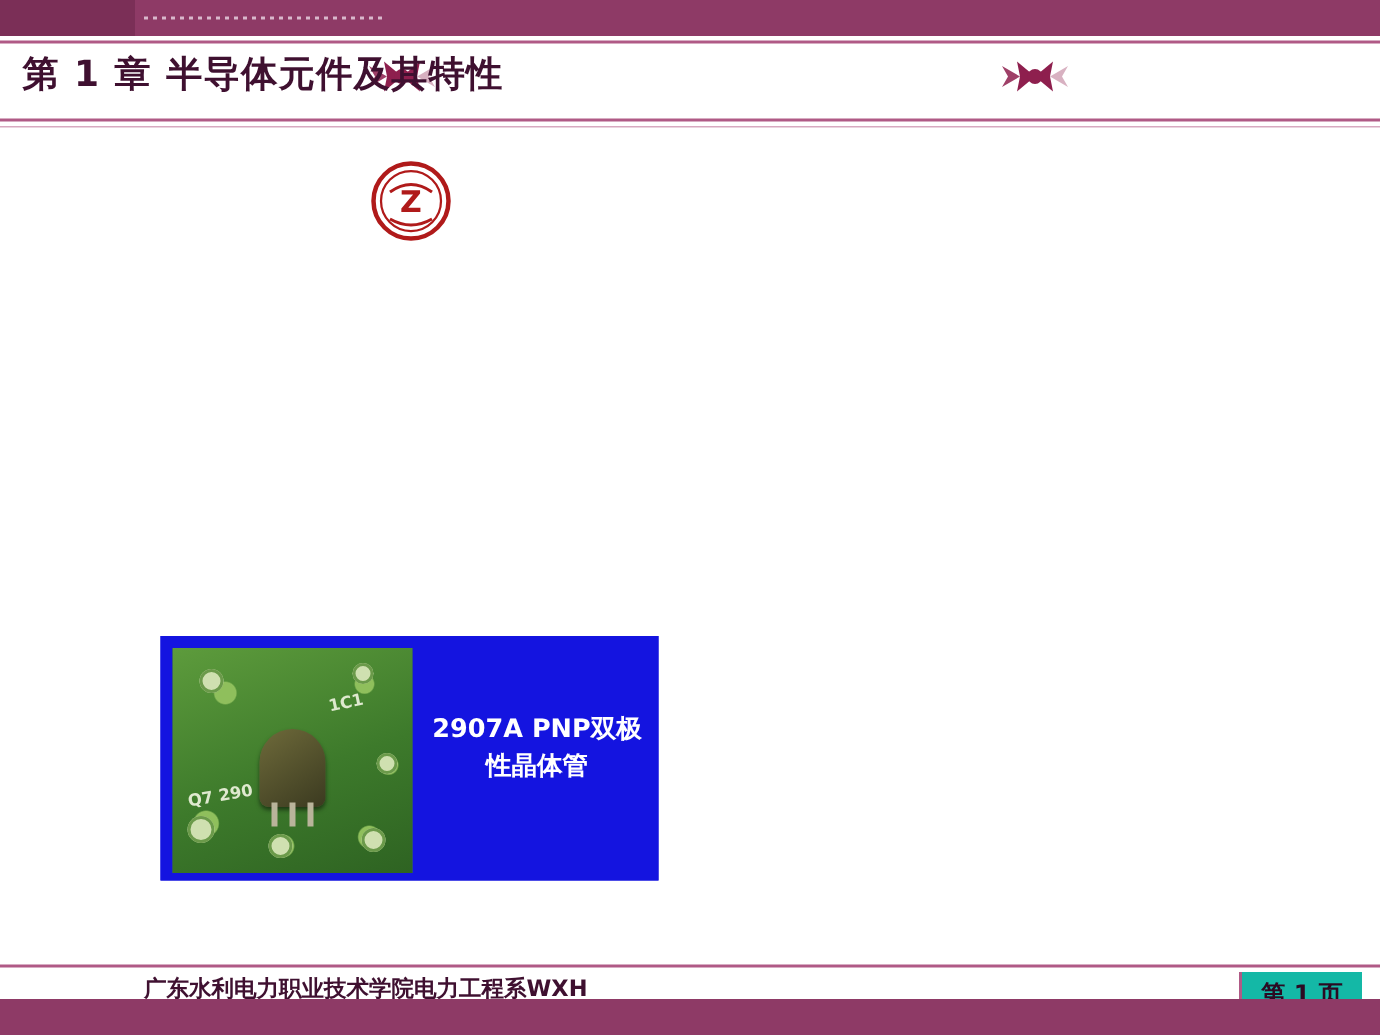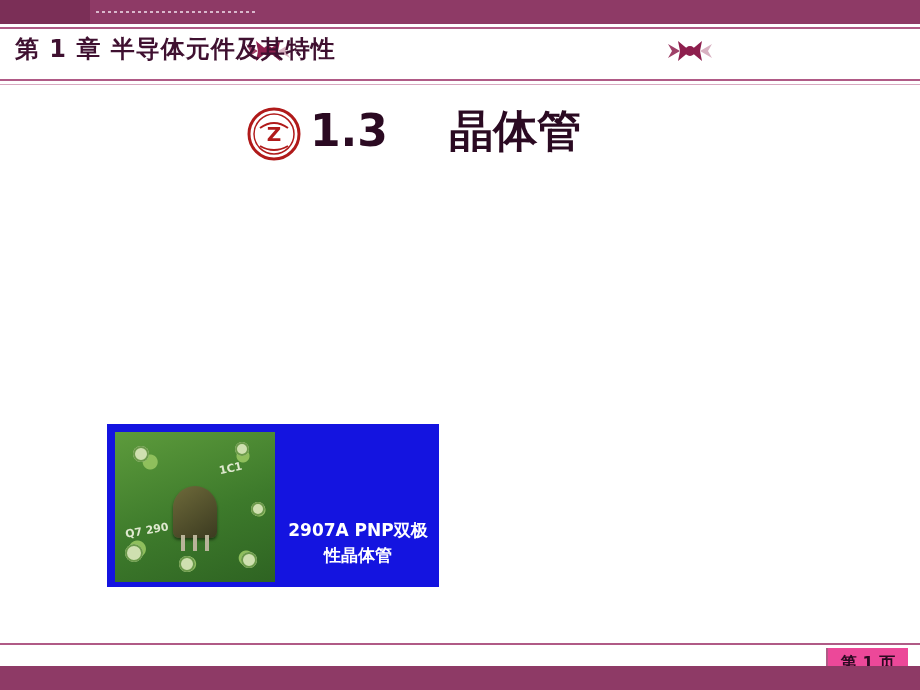--- a/index.html
+++ b/index.html
@@ -174,21 +174,20 @@
   .card-left-caption {
     position: absolute;
     left: 174px; top: 48px;
     width: 150px;
     color: #ffffff;
     font-family: "DejaVu Sans", sans-serif;
     font-weight: bold;
     font-size: 17px;
     line-height: 25px;
     text-align: center;
-    margin-top: 44px;
   }
 
   
   .card-right {
     left: 566px; top: 351px;
     width: 246px; height: 249px;
   }
   .photo-right {
     position: absolute;
     left: 10px; top: 8px;
@@ -262,21 +261,21 @@
     left: 96px; top: 650px;
     font-family: "DejaVu Sans", sans-serif;
     font-weight: bold;
     font-size: 15px;
     color: #3f1030;
   }
   .pagebox {
     position: absolute;
     left: 826px; top: 648px;
     width: 80px; height: 30px;
-    background: #ec4899;
+    background: #14b8a6;
     border-left: 2px solid #b05a86;
     display: flex;
     align-items: center;
     justify-content: center;
     font-family: "DejaVu Sans", sans-serif;
     font-weight: bold;
     font-size: 16px;
     color: #2b0a22;
   }
 </style>
@@ -320,21 +319,20 @@
 
   <div class="seal">
     <svg width="56" height="56" viewBox="0 0 56 56">
       <circle cx="28" cy="28" r="25" fill="#ffffff" stroke="#b01a1a" stroke-width="3"></circle>
       <circle cx="28" cy="28" r="20" fill="none" stroke="#b01a1a" stroke-width="1.5"></circle>
       <path d="M14 22 Q28 12 42 22" fill="none" stroke="#b01a1a" stroke-width="2"></path>
       <text x="28" y="35" font-family="DejaVu Sans, sans-serif" font-size="20" font-weight="bold" fill="#b01a1a" text-anchor="middle">Z</text>
       <path d="M14 40 Q28 48 42 40" fill="none" stroke="#b01a1a" stroke-width="2"></path>
     </svg>
   </div>
-  <div class="sec-title">1.3    晶体管</div>
 
 
   <div class="card card-left">
     <div class="pcb">
       <div class="pcb-inner"></div>
       <div class="pcb-pad" style="left:18px;top:14px;width:16px;height:16px;"></div>
       <div class="pcb-pad" style="left:120px;top:10px;width:14px;height:14px;"></div>
       <div class="pcb-pad" style="left:10px;top:112px;width:18px;height:18px;"></div>
       <div class="pcb-pad" style="left:64px;top:124px;width:16px;height:16px;"></div>
       <div class="pcb-pad" style="left:126px;top:120px;width:16px;height:16px;"></div>
@@ -346,16 +344,17 @@
         <div class="transistor-leg" style="left:20px;"></div>
         <div class="transistor-leg" style="left:32px;"></div>
       </div>
     </div>
     <div class="card-left-caption">2907A PNP双极性晶体管</div>
   </div>
 
 
   <div class="ftr-band"></div>
   <div class="ftr-rule"></div>
+  <div class="ftr-text">广东水利电力职业技术学院电力工程系WXH</div>
   <div class="pagebox">第 1 页</div>
   <div class="ftr-purple"></div>
 
 </div>
 
 </body></html>

